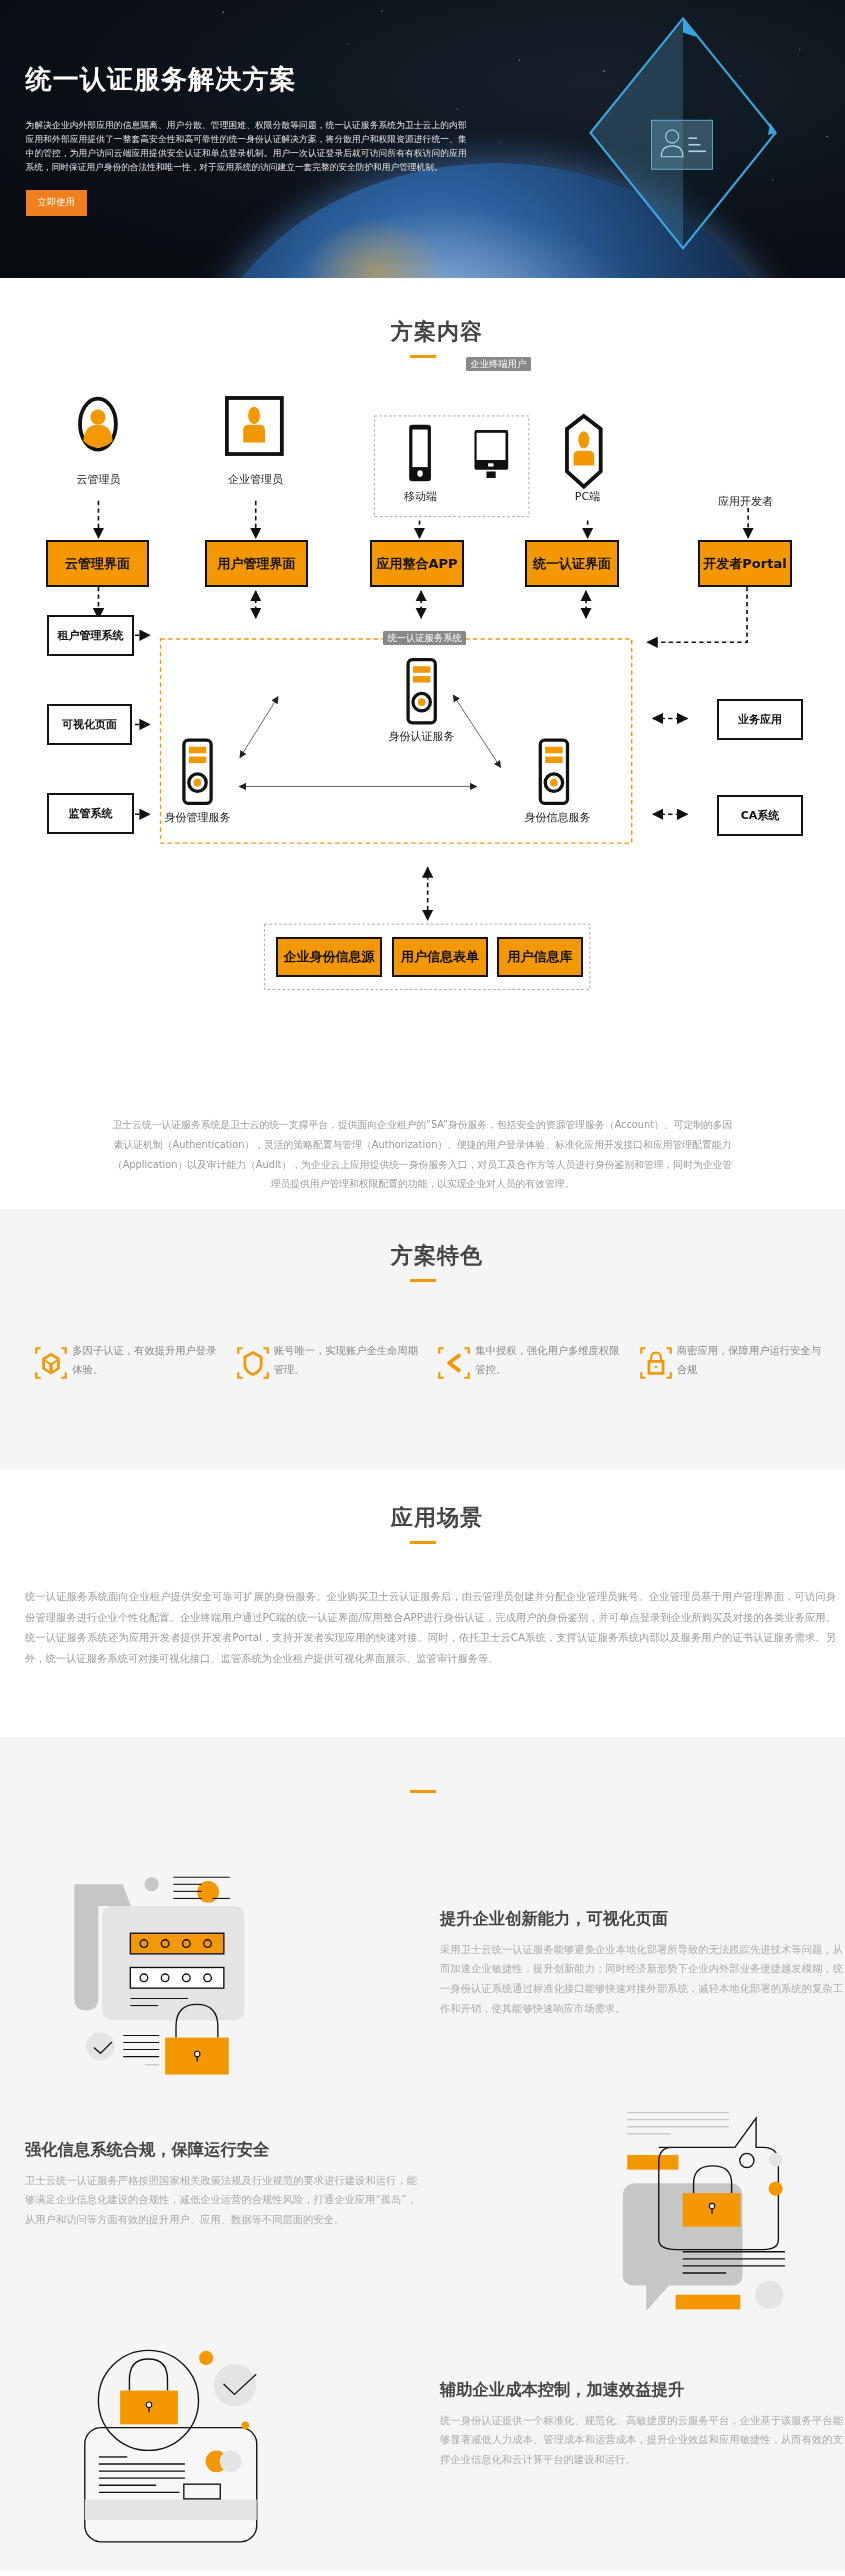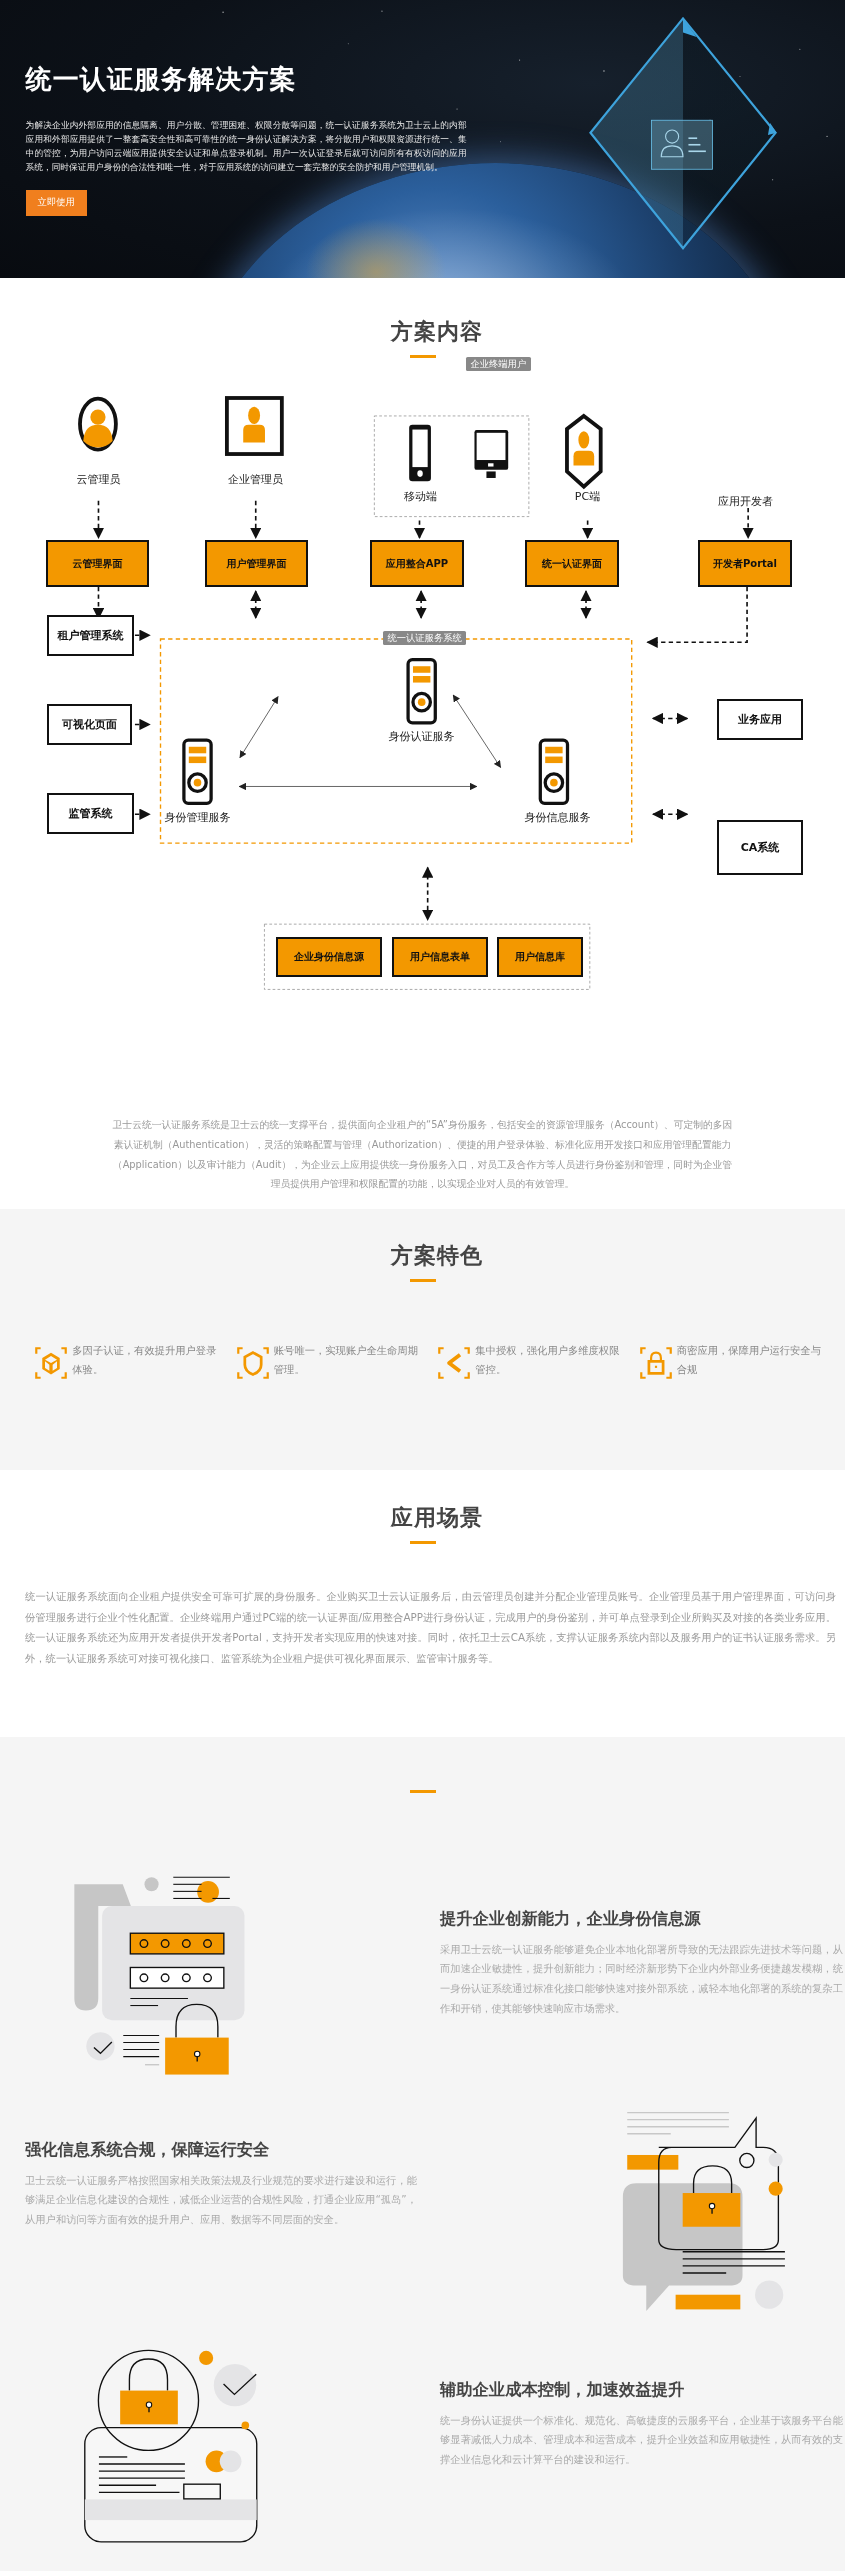--- a/index.html
+++ b/index.html
@@ -38,21 +38,21 @@
   .section { width: 845px; position: relative; }
   .sec-title { text-align: center; font-size: 22px; font-weight: bold; color: #444; letter-spacing: 1.1px; padding-left: 29px; }
   .sec-bar { width: 26px; height: 3.8px; background: #f39800; margin: 7.6px auto 0; }
 
   
   .s-content { height: 1208px - 278px; background: #fff; padding-top: 39px; height: 931px; }
   .diagram { position: relative; width: 845px; height: 697px; margin-top: 0; }
   .diagram svg.lines { position: absolute; left: 0; top: 0; }
   .node-orange {
     position: absolute; background: #f39800; border: 2.7px solid #111; color: #111;
-    font-size: 10px; font-weight: bold; display: flex; align-items: center; justify-content: center;
+    font-size: 13px; font-weight: bold; display: flex; align-items: center; justify-content: center;
   }
   .node-white {
     position: absolute; background: #fff; border: 2.7px solid #111; color: #111;
     font-size: 11px; font-weight: bold; display: flex; align-items: center; justify-content: center;
   }
   .actor-label { position: absolute; font-size: 11px; color: #222; text-align: center; width: 87px; }
   .group-tag {
     position: absolute; background: #888; color: #fff; font-size: 9.3px; padding: 0.5px 4.4px; border-radius: 1.6px;
   }
   .content-desc {
@@ -254,21 +254,21 @@
     <div class="node-orange" style="left:205px; top:182px; width:103px; height:47px;text-align:right;">用户管理界面</div>
     <div class="node-orange" style="left:370px; top:182px; width:94px; height:47px;">应用整合APP</div>
     <div class="node-orange" style="left:525px; top:182px; width:94px; height:47px;">统一认证界面</div>
     <div class="node-orange" style="left:698px; top:182px; width:94px; height:47px;">开发者Portal</div>
 
     <div class="node-white" style="left:47px; top:257px; width:87px; height:41px;">租户管理系统</div>
     <div class="node-white" style="left:47px; top:346px; width:85px; height:41px;">可视化页面</div>
     <div class="node-white" style="left:47px; top:435px; width:87px; height:41px;">监管系统</div>
 
     <div class="node-white" style="left:717px; top:341px; width:86px; height:41px;">业务应用</div>
-    <div class="node-white" style="left:717px; top:462px; width:86px; height:55px;">CA系统</div>
+    <div class="node-white" style="left:717px; top:437px; width:86px; height:41px;">CA系统</div>
 
     <div class="group-tag" style="left:383px; top:273px;">统一认证服务系统</div>
 
     <div class="actor-label" style="left:378px; top:371px;">身份认证服务</div>
     <div class="actor-label" style="left:154px; top:452px;">身份管理服务</div>
     <div class="actor-label" style="left:514px; top:452px;">身份信息服务</div>
 
     <div class="node-orange" style="left:276px; top:579px; width:106px; height:40px;">企业身份信息源</div>
     <div class="node-orange" style="left:392px; top:579px; width:96px; height:40px;">用户信息表单</div>
     <div class="node-orange" style="left:497px; top:579px; width:86px; height:40px;">用户信息库</div>
@@ -381,21 +381,21 @@
     <g stroke="#111" stroke-width="2">
         <line x1="96" y1="308" x2="162" y2="308"></line>
         <line x1="96" y1="321" x2="162" y2="321"></line>
         <line x1="96" y1="334" x2="162" y2="334"></line>
         <line x1="96" y1="347" x2="162" y2="347"></line>
       </g>
     <line x1="136" y1="362" x2="162" y2="362" stroke="#bbb" stroke-width="2"></line>
   </svg>
 
   <div class="value-item" style="left:440px; top:171px; width:403px;">
-    <div class="value-title">提升企业创新能力，企业身份信息源</div>
+    <div class="value-title">提升企业创新能力，可视化页面</div>
     <div class="value-desc">采用卫士云统一认证服务能够避免企业本地化部署所导致的无法跟踪先进技术等问题，从而加速企业敏捷性，提升创新能力；同时经济新形势下企业内外部业务便捷越发模糊，统一身份认证系统通过标准化接口能够快速对接外部系统，减轻本地化部署的系统的复杂工作和开销，使其能够快速响应市场需求。</div>
   </div>
 
   <div class="value-item" style="left:25px; top:402px; width:392px;">
     <div class="value-title">强化信息系统合规，保障运行安全</div>
     <div class="value-desc">卫士云统一认证服务严格按照国家相关政策法规及行业规范的要求进行建设和运行，能够满足企业信息化建设的合规性，减低企业运营的合规性风险，打通企业应用“孤岛”，从用户和访问等方面有效的提升用户、应用、数据等不同层面的安全。</div>
   </div>
 
   <svg class="illus" style="left:612px; top:359px;" width="174" height="218" viewBox="0 0 320 400">
     <g stroke="#c8c8c8" stroke-width="2.5">

